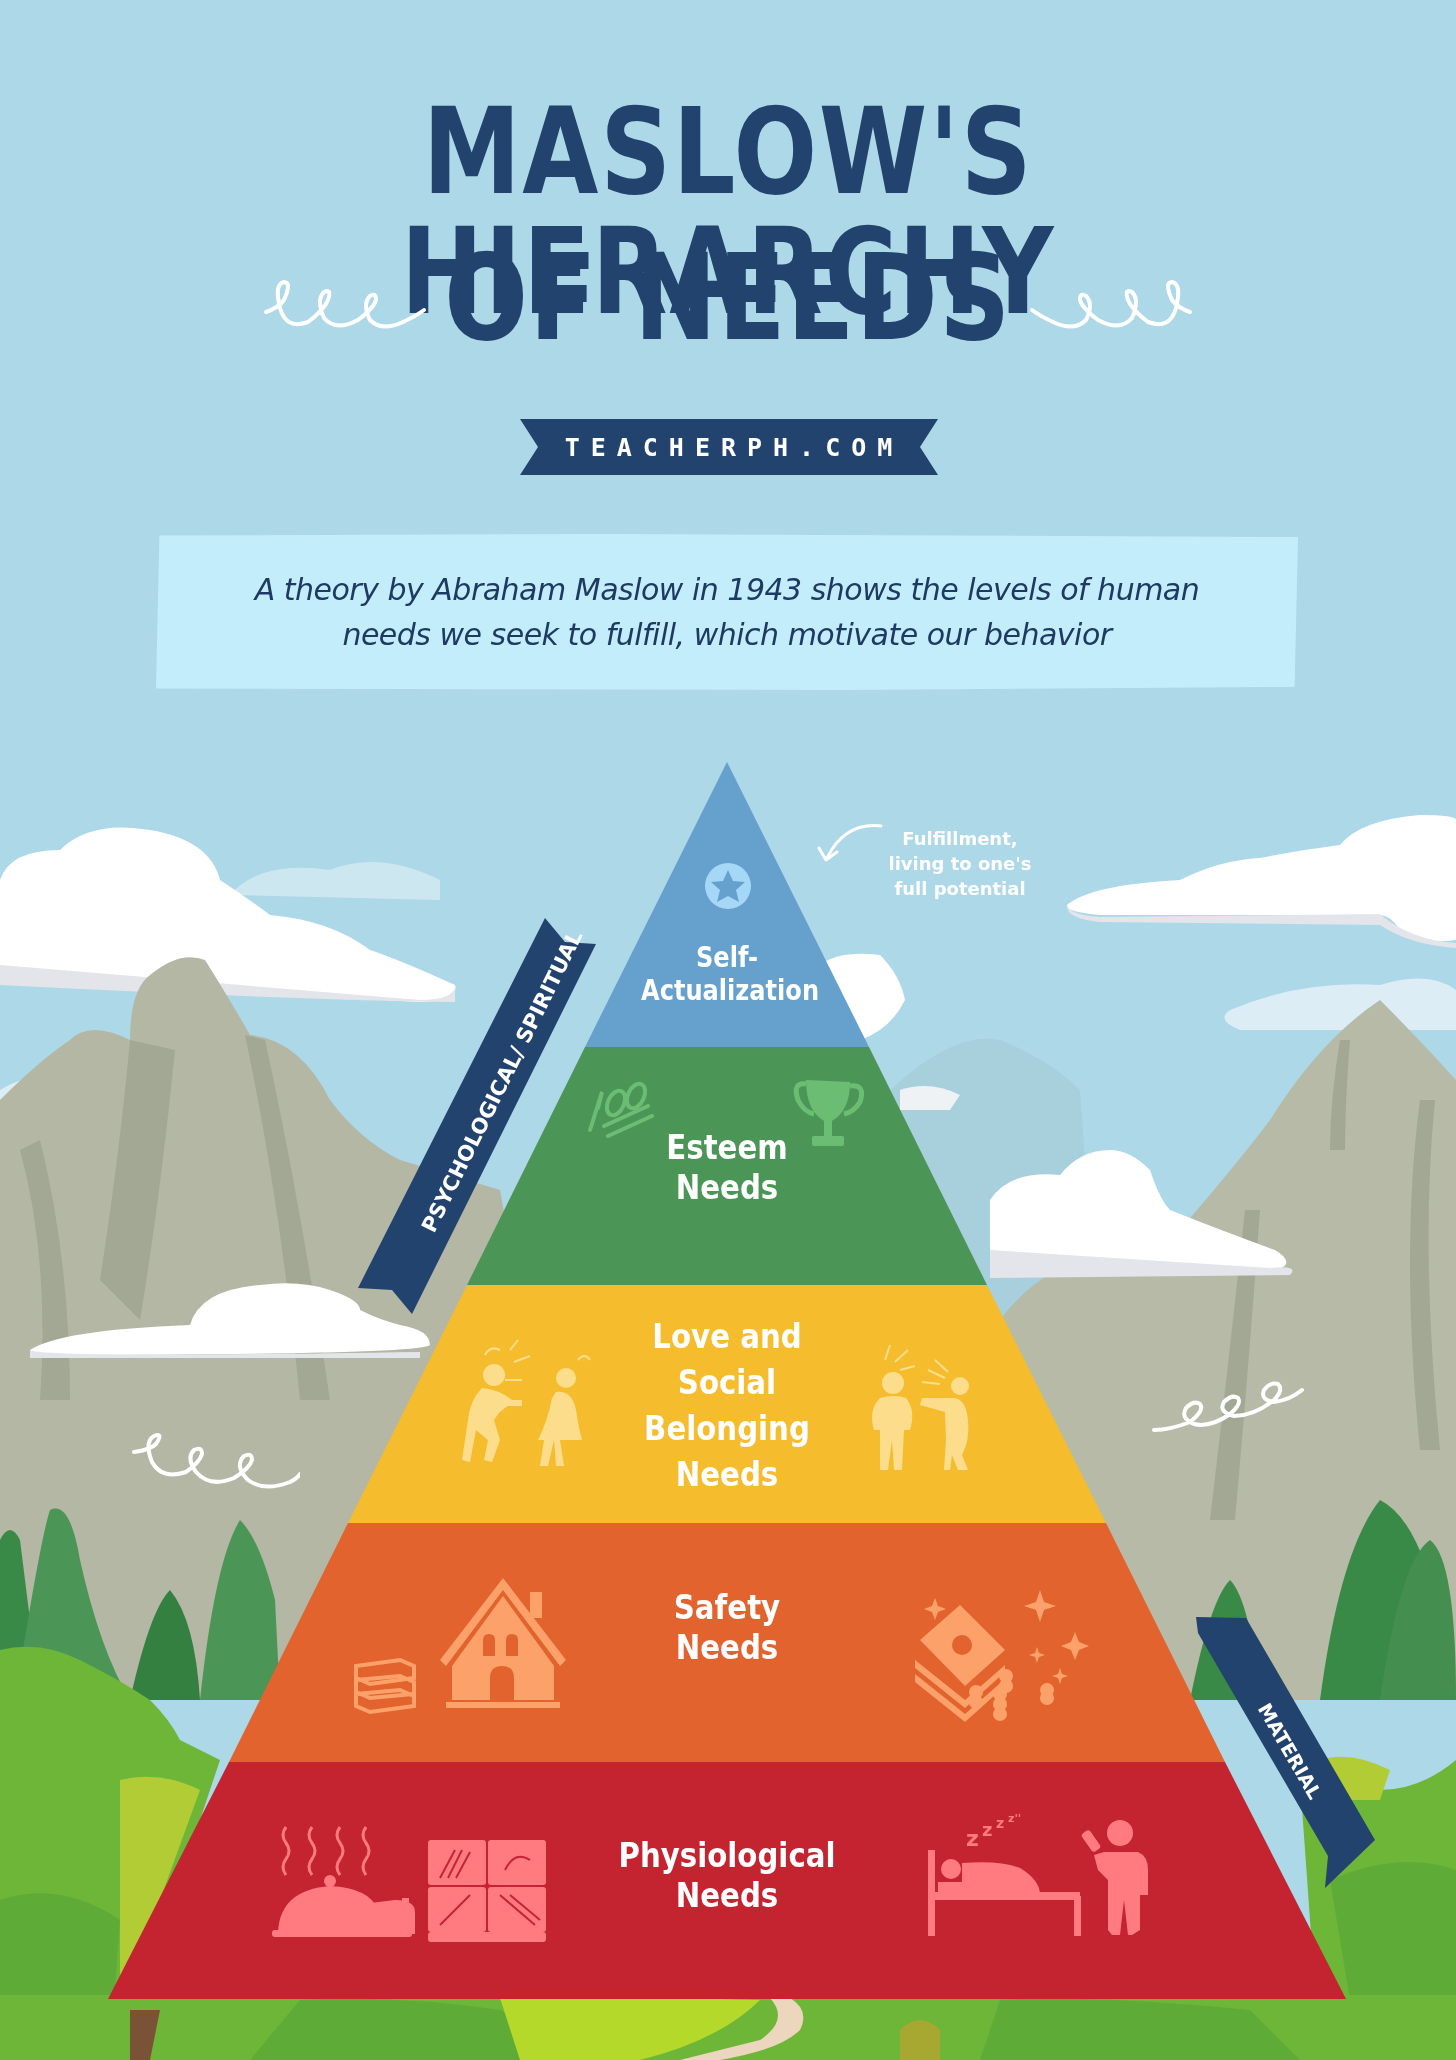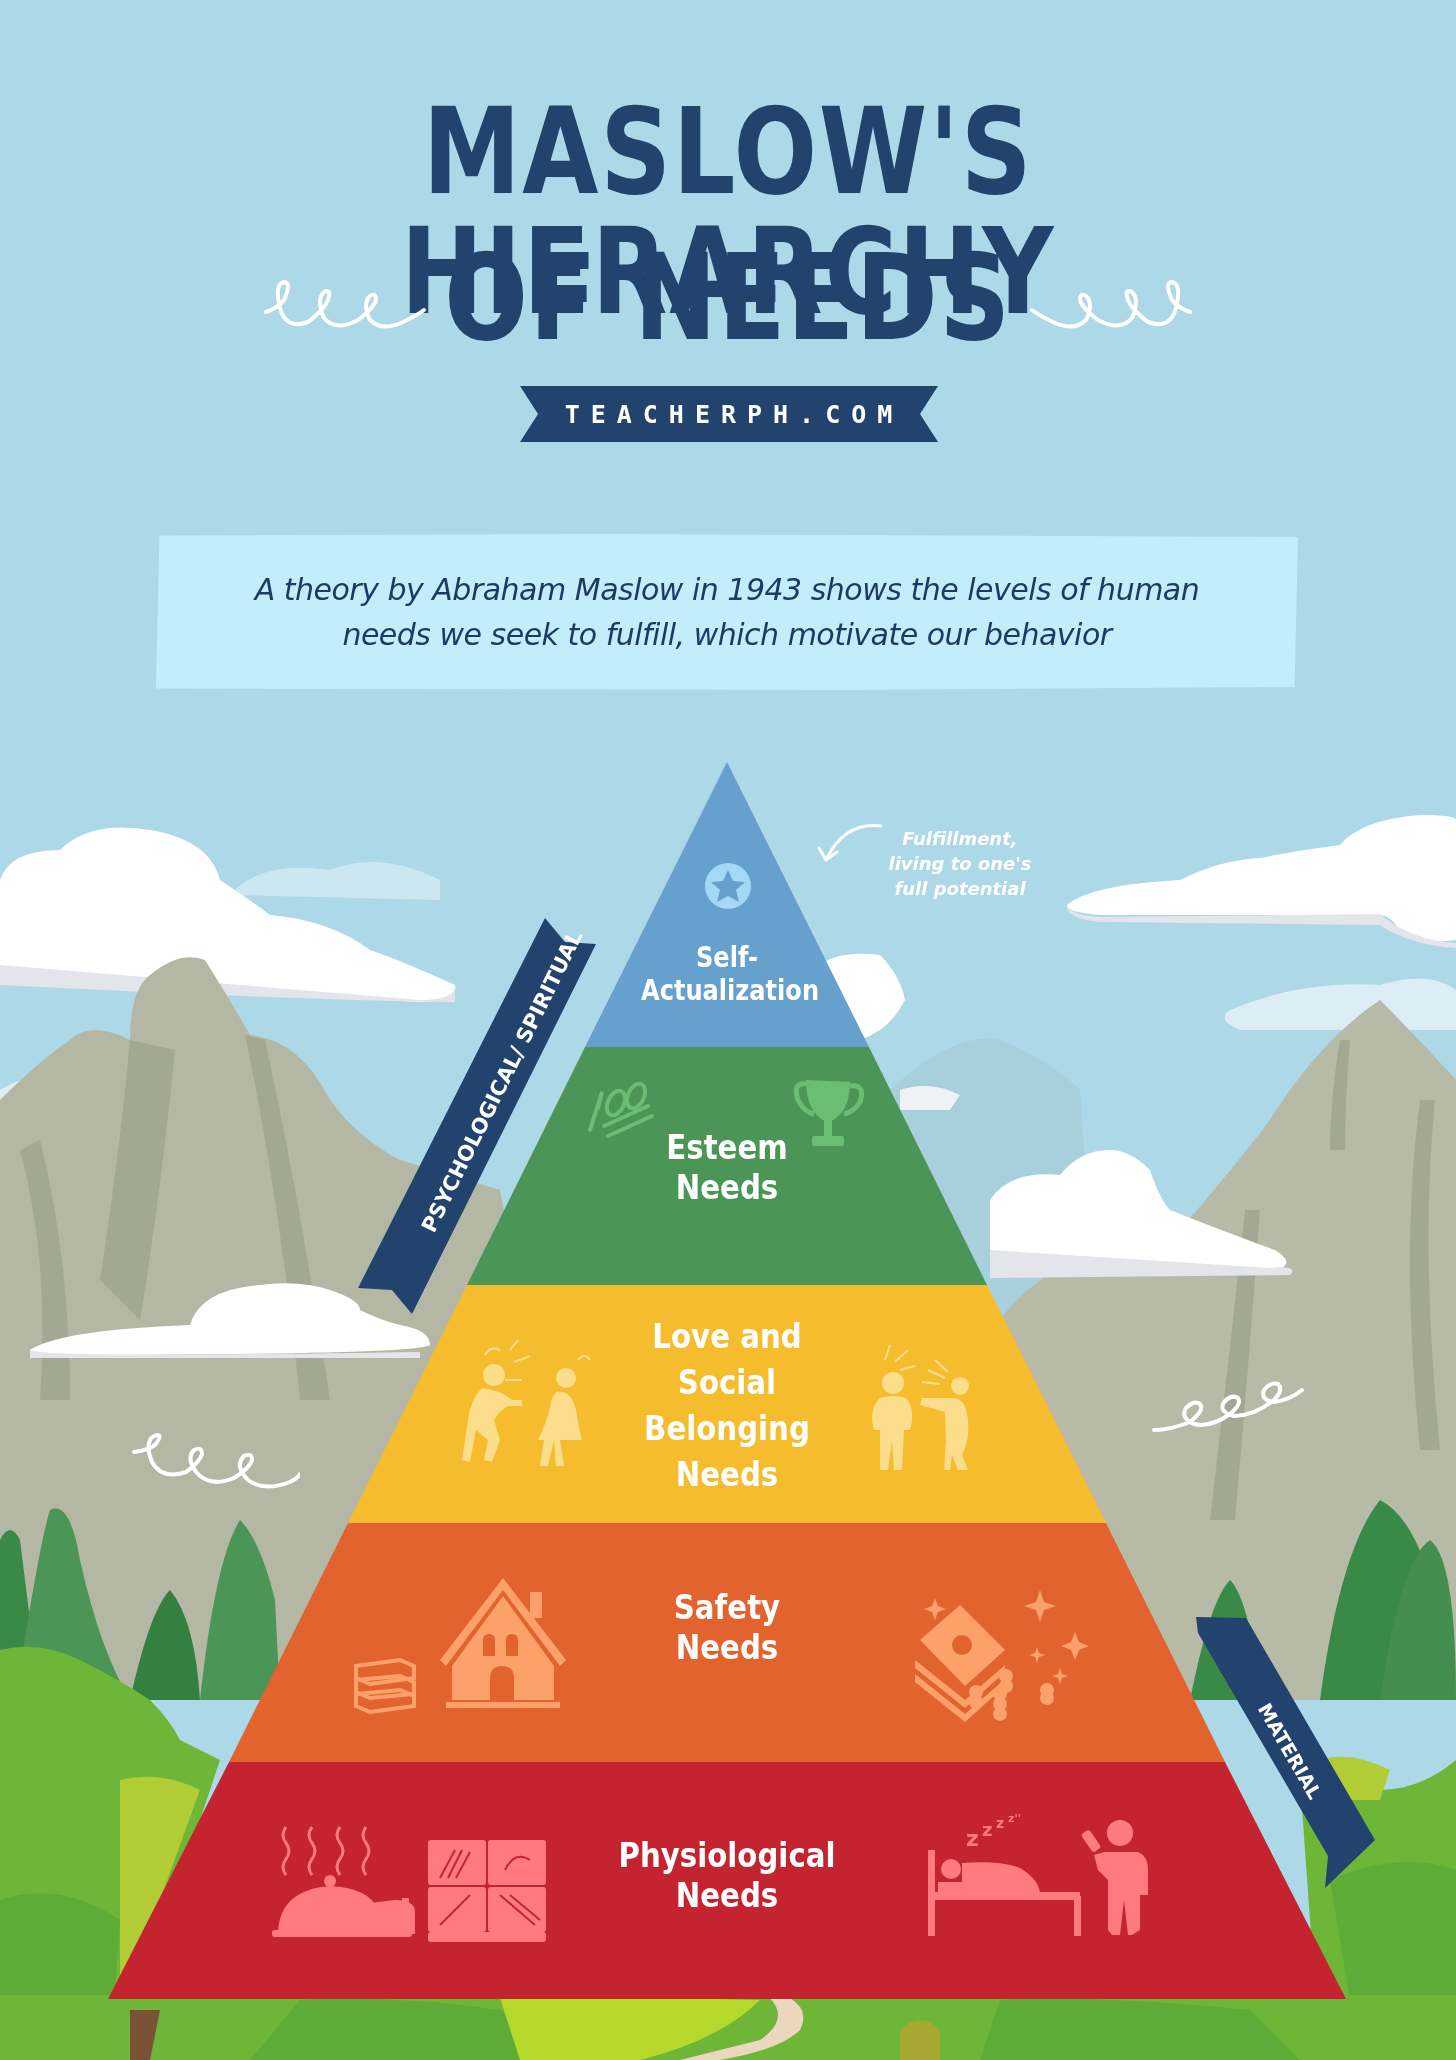--- a/index.html
+++ b/index.html
@@ -16,21 +16,21 @@
       position: absolute; left: 0; width: 1456px; text-align: center;
       color: #22436d; font-family: "DejaVu Sans", sans-serif; font-weight: bold;
       letter-spacing: 2px; line-height: 1;
     }
     .title.line1 { top: 92px; font-size: 120px; transform: scaleX(0.82); transform-origin: center; }
     .title.line2 { top: 238px; font-size: 120px; transform: scaleX(0.82); transform-origin: center; }
 
     .squiggle { position: absolute; }
 
     .ribbon {
-      position: absolute; left: 520px; top: 384px; width: 418px; height: 60px;
+      position: absolute; left: 520px; top: 417px; width: 418px; height: 60px;
     }
     .ribbon svg { position: absolute; left: 0; top: 0; }
     .ribbon-text {
       position: absolute; left: 0; top: 0; width: 418px; height: 60px;
       display: flex; align-items: center; justify-content: center;
       color: #ffffff; font-family: "DejaVu Sans Mono", monospace; font-weight: bold;
       font-size: 25px; letter-spacing: 11px; padding-left: 10px;
     }
 
     .intro-box {
@@ -48,21 +48,21 @@
 
     .tier-label {
       position: absolute; color: #ffffff; font-family: "DejaVu Sans", sans-serif;
       font-weight: bold; text-align: center; line-height: 1.17;
       transform: scaleX(0.86); transform-origin: center;
     }
 
     .note {
       position: absolute; left: 880px; top: 826px; width: 160px;
       color: #ffffff; font-family: "DejaVu Sans", sans-serif; font-weight: bold;
-      font-size: 18px; line-height: 25px; text-align: center; font-style: italic;
+      font-size: 18px; line-height: 25px; text-align: center;
     }
 
     .side-banner {
       position: absolute; color: #ffffff; font-family: "DejaVu Sans", sans-serif;
       font-weight: bold; white-space: nowrap; text-align: center;
     }
   </style>
 </head>
 <body>
 

